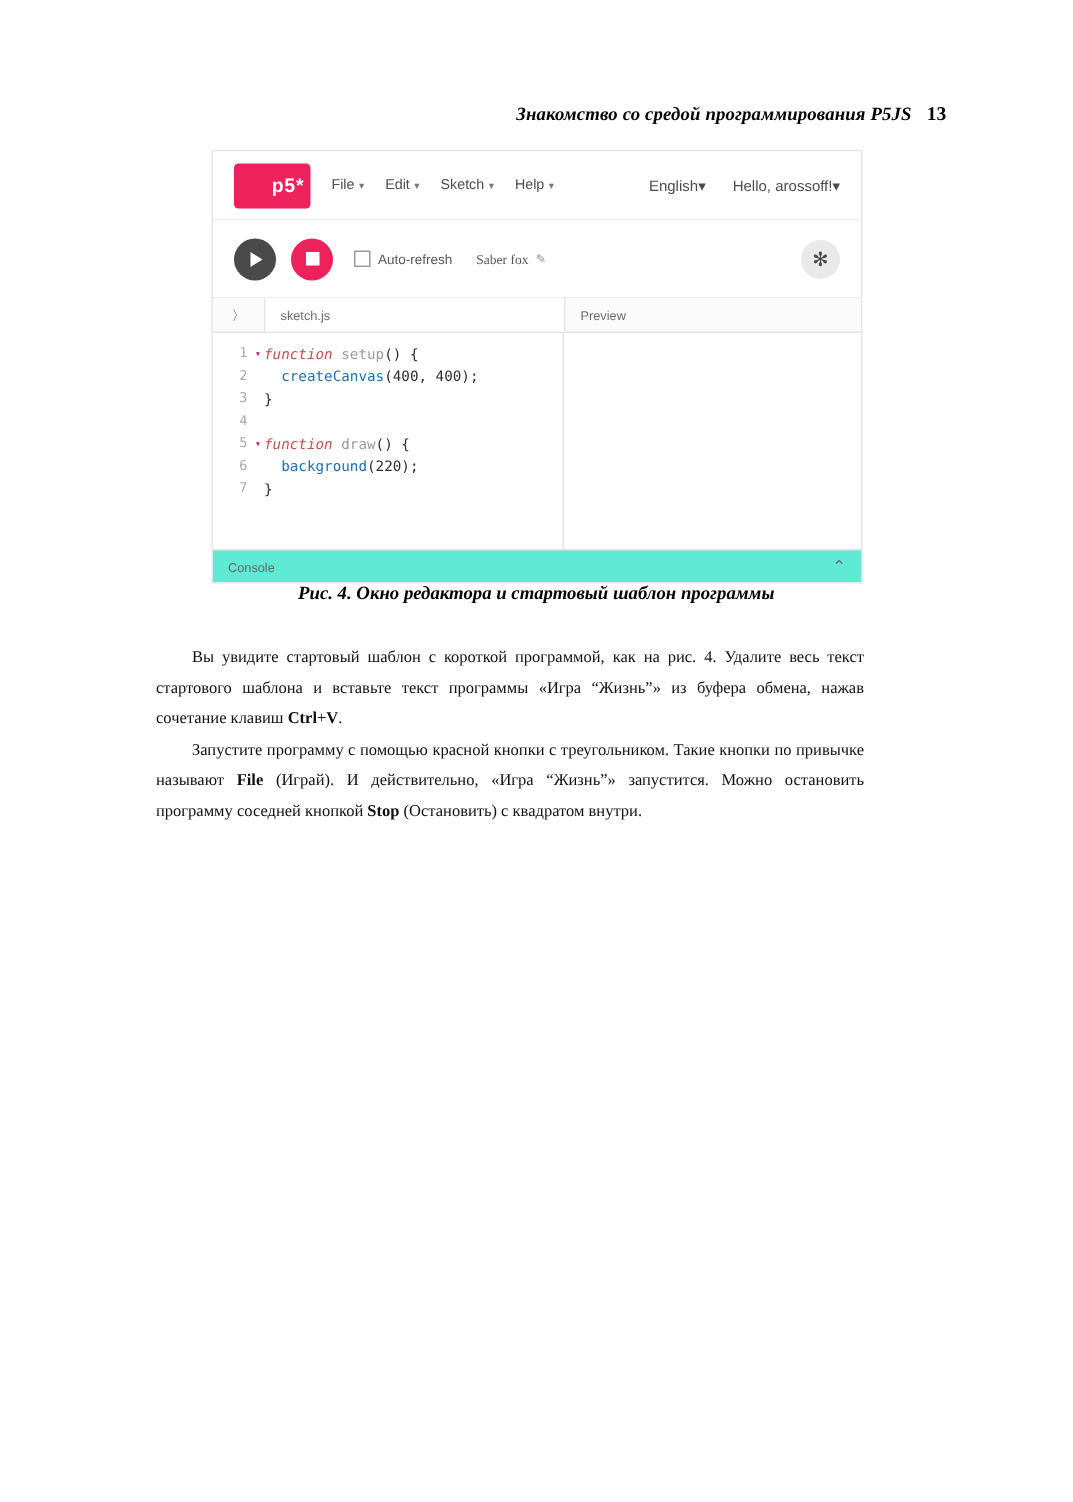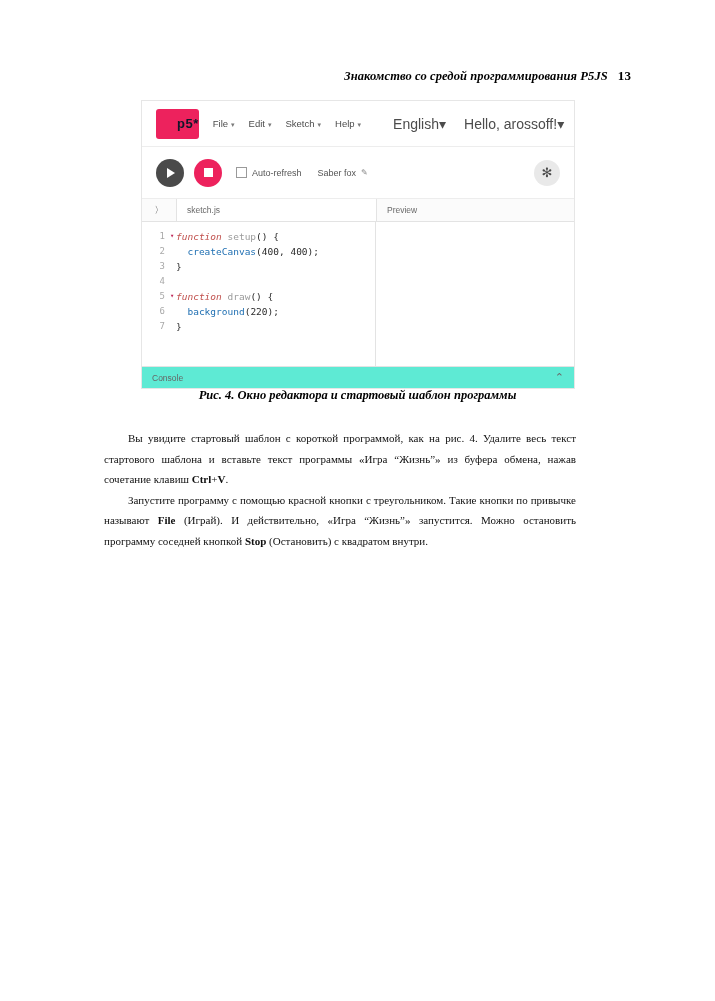--- a/index.html
+++ b/index.html
@@ -59,40 +59,40 @@
     border-bottom: 1px solid #ededed;
     padding: 0 14px;
     box-sizing: border-box;
     background: #ffffff;
   }
   .p5-logo {
     width: 30px;
     height: 30px;
     background: #ed225d;
     border-radius: 3px;
-    color: #0f172a;
+    color: #ffffff;
     font-size: 13px;
     font-weight: bold;
     display: flex;
     align-items: center;
     justify-content: center;
     letter-spacing: 0.5px;
     margin-right: 14px;
     padding-left: 21px;
   }
   .p5-menu-item {
     font-size: 9.5px;
     color: #4c4c4c;
     margin-right: 14px;
     white-space: nowrap;
   }
   .p5-menu-item .caret { font-size: 7px; margin-left: 3px; color: #7a7a7a; }
   .p5-menu-spacer { flex: 1; }
   .p5-menu-right {
-    font-size: 14px;
+    font-size: 10px;
     color: #4c4c4c;
     margin-left: 18px;
     white-space: nowrap;
   }
 
   
   .p5-toolbar {
     height: 52px;
     display: flex;
     align-items: center;
@@ -130,21 +130,21 @@
     margin-right: 5px;
     display: inline-block;
   }
   .autorefresh {
     display: flex; align-items: center;
     font-size: 9px; color: #555555;
     margin-right: 16px;
   }
   .sketchname {
     font-size: 9px; color: #555555;
-    display: flex; align-items: center;
+    display: flex; align-items: center; font-family: Liberation Serif, serif;
   }
   .pencil-icon {
     margin-left: 5px; font-size: 8px; color: #8a8a8a;
   }
   .toolbar-spacer { flex: 1; }
   .gear-btn {
     width: 26px; height: 26px;
     border-radius: 50%;
     background: #e9e9e9;
     display: flex; align-items: center; justify-content: center;

